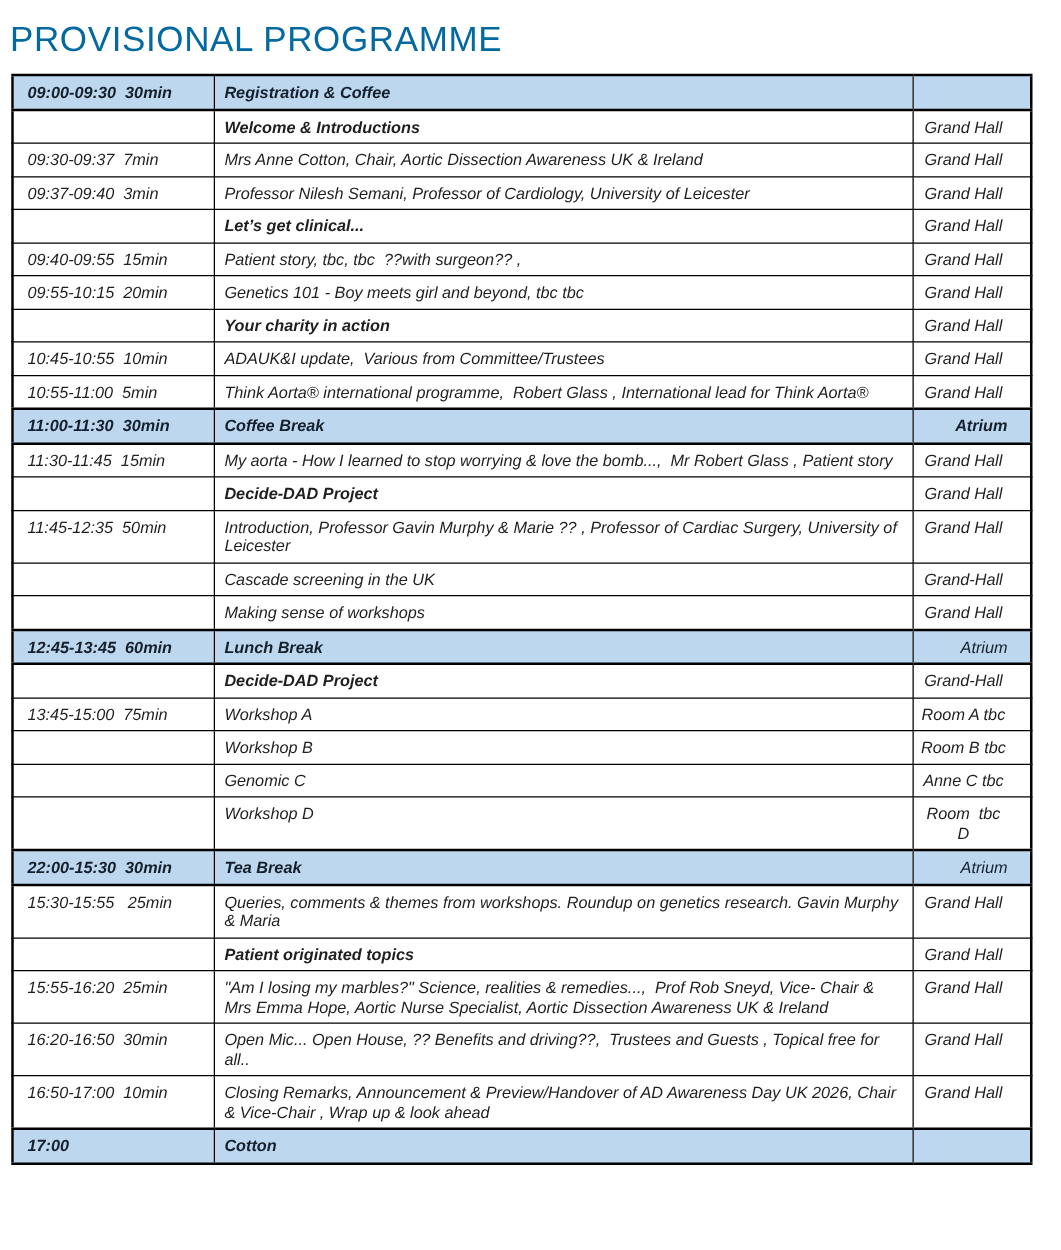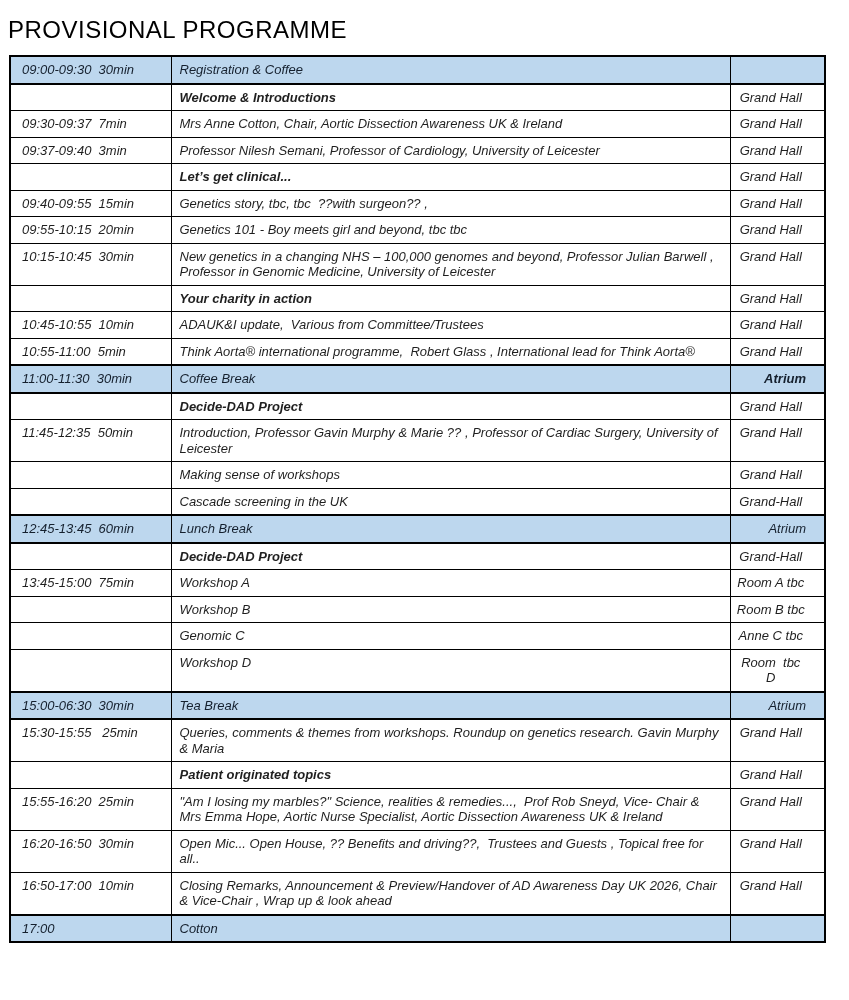--- a/index.html
+++ b/index.html
@@ -12,24 +12,24 @@
     position: relative;
     width: 849px;
     height: 1000px;
     background: #ffffff;
     overflow: hidden;
     box-sizing: border-box;
     padding: 16px 0 0 0;
   }
   .page-title {
     margin: 0 0 11px 8px;
-    font-size: 24px;
+    font-size: 28px;
     font-weight: 400;
     letter-spacing: 0.5px;
-    color: #000000;
+    color: #0369a1;
     font-family: "Liberation Sans", sans-serif;
   }
   table.programme {
     border-collapse: collapse;
     table-layout: fixed;
     width: 817px;
     margin-left: 9px;
     border: 2px solid #000000;
   }
   table.programme col.c-time { width: 161px; }
@@ -59,21 +59,21 @@
     white-space: pre-wrap;
   }
   tr.highlight td {
     background: var(--accent-blue, #BDD7EE);
     border-top-width: 2px;
     border-bottom-width: 2px;
     color: #15202e;
   }
   tr.highlight td.col-time,
   tr.highlight td.col-session {
-    font-weight: 400;
+    font-weight: 700;
   }
   tr.highlight td.col-location {
     text-align: right;
     padding-left: 9px;
   }
   td.bold { font-weight: 700; }
 </style>
 </head>
 <body>
 
@@ -107,31 +107,26 @@
           <td class="col-session">Professor Nilesh Semani, Professor of Cardiology, University of Leicester</td>
           <td class="col-location">Grand Hall</td>
         </tr>
         <tr>
           <td class="col-time"></td>
           <td class="col-session bold">Let’s get clinical...</td>
           <td class="col-location">Grand Hall</td>
         </tr>
         <tr>
           <td class="col-time">09:40-09:55  15min</td>
-          <td class="col-session">Genetics story, tbc, tbc  ??with surgeon?? ,</td>
+          <td class="col-session">Patient story, tbc, tbc  ??with surgeon?? ,</td>
           <td class="col-location">Grand Hall</td>
         </tr>
         <tr>
           <td class="col-time">09:55-10:15  20min</td>
           <td class="col-session">Genetics 101 - Boy meets girl and beyond, tbc tbc</td>
-          <td class="col-location">Grand Hall</td>
-        </tr>
-        <tr>
-          <td class="col-time">10:15-10:45  30min</td>
-          <td class="col-session">New genetics in a changing NHS – 100,000 genomes and beyond, Professor Julian Barwell , Professor in Genomic Medicine, University of Leicester</td>
           <td class="col-location">Grand Hall</td>
         </tr>
         <tr>
           <td class="col-time"></td>
           <td class="col-session bold">Your charity in action</td>
           <td class="col-location">Grand Hall</td>
         </tr>
         <tr>
           <td class="col-time">10:45-10:55  10min</td>
           <td class="col-session">ADAUK&amp;I update,  Various from Committee/Trustees</td>
@@ -141,38 +136,43 @@
           <td class="col-time">10:55-11:00  5min</td>
           <td class="col-session">Think Aorta® international programme,  Robert Glass , International lead for Think Aorta®</td>
           <td class="col-location">Grand Hall</td>
         </tr>
         <tr class="highlight">
           <td class="col-time">11:00-11:30  30min</td>
           <td class="col-session bold">Coffee Break</td>
           <td class="col-location bold">Atrium</td>
         </tr>
         <tr>
+          <td class="col-time">11:30-11:45  15min</td>
+          <td class="col-session">My aorta - How I learned to stop worrying &amp; love the bomb...,  Mr Robert Glass , Patient story</td>
+          <td class="col-location">Grand Hall</td>
+        </tr>
+        <tr>
           <td class="col-time"></td>
           <td class="col-session bold">Decide-DAD Project</td>
           <td class="col-location">Grand Hall</td>
         </tr>
         <tr>
           <td class="col-time">11:45-12:35  50min</td>
           <td class="col-session">Introduction, Professor Gavin Murphy &amp; Marie ?? , Professor of Cardiac Surgery, University of Leicester</td>
           <td class="col-location">Grand Hall</td>
         </tr>
         <tr>
           <td class="col-time"></td>
-          <td class="col-session">Making sense of workshops</td>
-          <td class="col-location">Grand Hall</td>
-        </tr>
-        <tr>
-          <td class="col-time"></td>
           <td class="col-session">Cascade screening in the UK</td>
           <td class="col-location">Grand-Hall</td>
+        </tr>
+        <tr>
+          <td class="col-time"></td>
+          <td class="col-session">Making sense of workshops</td>
+          <td class="col-location">Grand Hall</td>
         </tr>
         <tr class="highlight">
           <td class="col-time">12:45-13:45  60min</td>
           <td class="col-session bold">Lunch Break</td>
           <td class="col-location">Atrium</td>
         </tr>
         <tr>
           <td class="col-time"></td>
           <td class="col-session bold">Decide-DAD Project</td>
           <td class="col-location">Grand-Hall</td>
@@ -191,21 +191,21 @@
           <td class="col-time"></td>
           <td class="col-session">Genomic C</td>
           <td class="col-location">Anne C tbc</td>
         </tr>
         <tr>
           <td class="col-time"></td>
           <td class="col-session">Workshop D</td>
           <td class="col-location">Room  tbc D</td>
         </tr>
         <tr class="highlight">
-          <td class="col-time">15:00-06:30  30min</td>
+          <td class="col-time">22:00-15:30  30min</td>
           <td class="col-session bold">Tea Break</td>
           <td class="col-location">Atrium</td>
         </tr>
         <tr>
           <td class="col-time">15:30-15:55   25min</td>
           <td class="col-session">Queries, comments &amp; themes from workshops. Roundup on genetics research. Gavin Murphy &amp; Maria</td>
           <td class="col-location">Grand Hall</td>
         </tr>
         <tr>
           <td class="col-time"></td>

